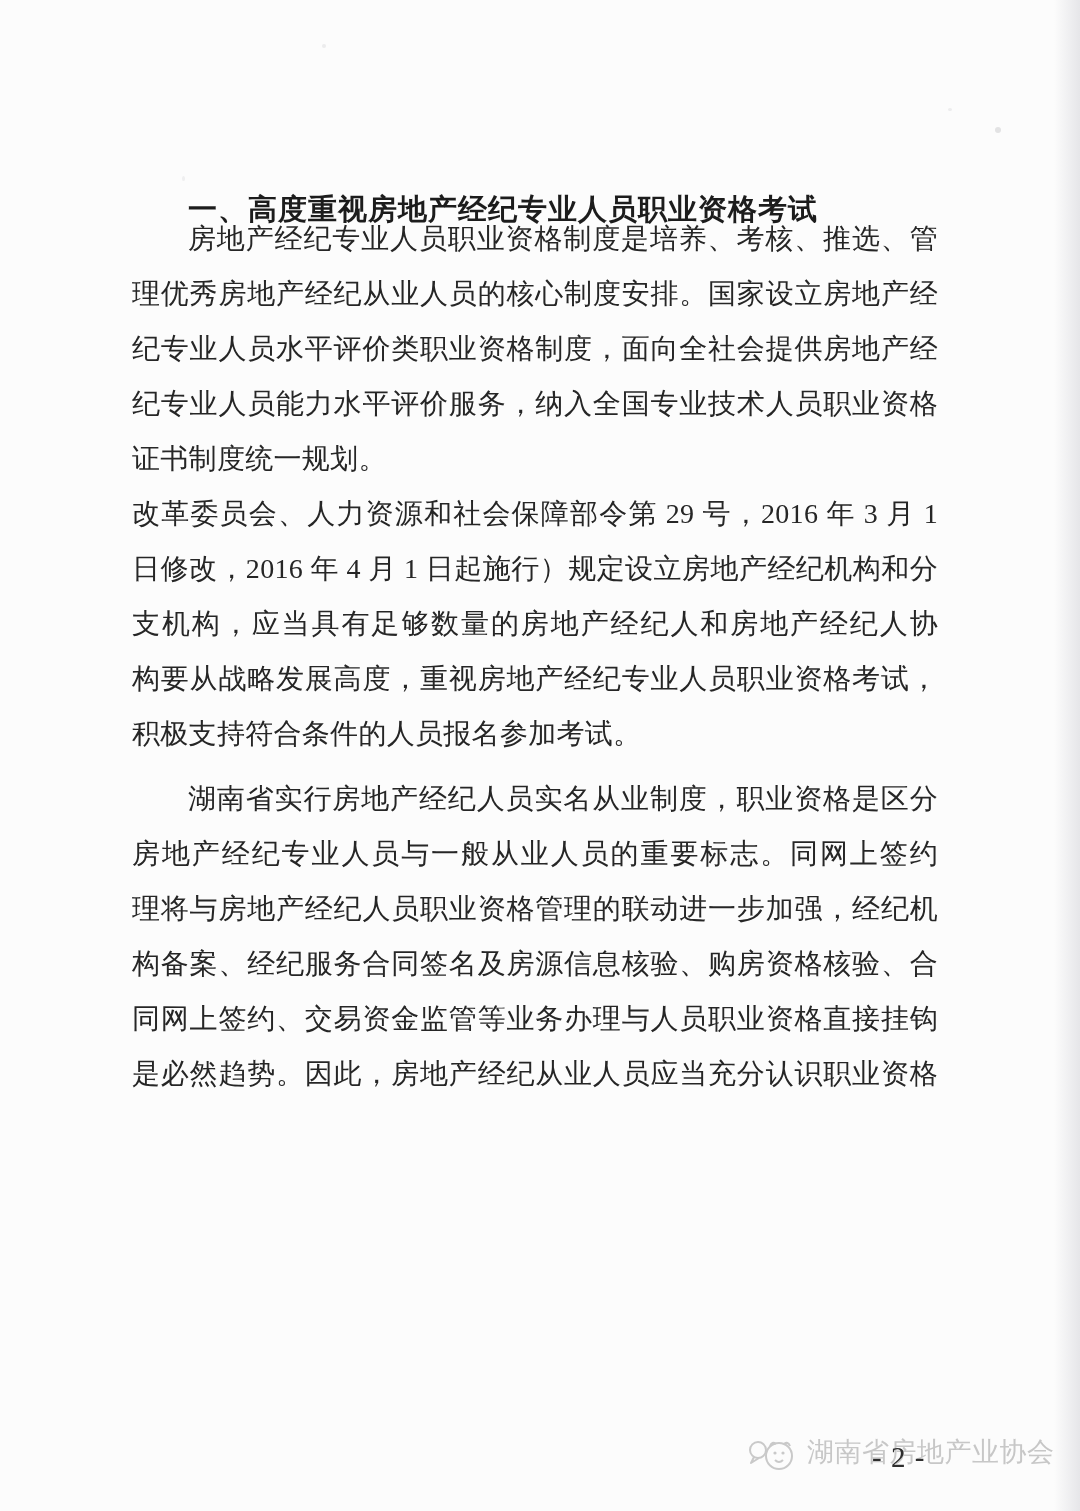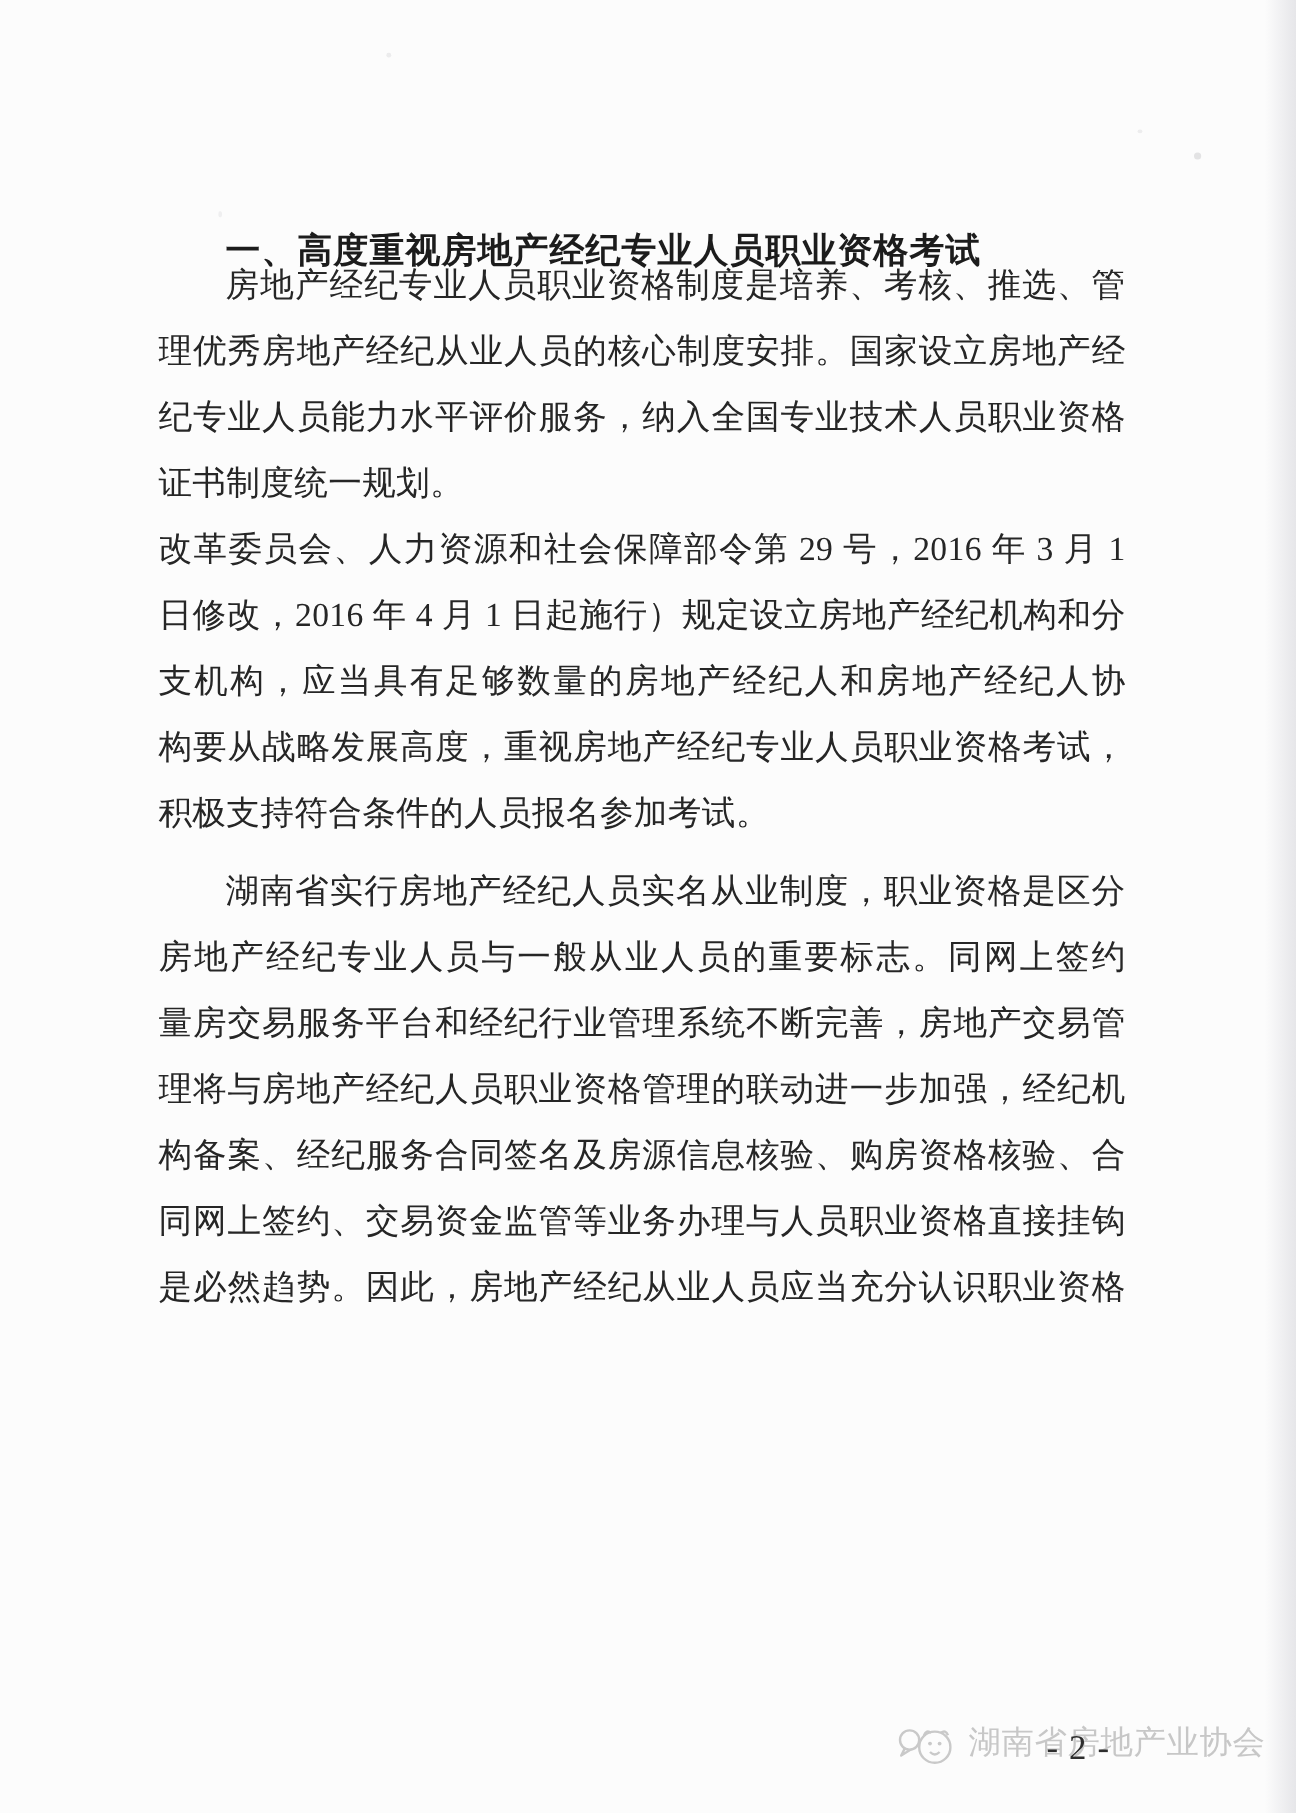--- a/index.html
+++ b/index.html
@@ -109,34 +109,34 @@
 <div class="speck s2"></div>
 <div class="speck s3"></div>
 <div class="speck s4"></div>
 
 <h1 class="heading">一、高度重视房地产经纪专业人员职业资格考试</h1>
 
 <div class="textblock">
   <div class="para">
     <div class="line start">房地产经纪专业人员职业资格制度是培养、考核、推选、管</div>
     <div class="line">理优秀房地产经纪从业人员的核心制度安排。国家设立房地产经</div>
+    <div class="line">纪专业人员水平评价类职业资格制度，面向全社会提供房地产经</div>
     <div class="line">纪专业人员能力水平评价服务，纳入全国专业技术人员职业资格</div>
     <div class="line end">证书制度统一规划。</div>
   </div>
   <div class="para">
     <div class="line">改革委员会、人力资源和社会保障部令第 29 号，2016 年 3 月 1</div>
     <div class="line">日修改，2016 年 4 月 1 日起施行）规定设立房地产经纪机构和分</div>
     <div class="line">支机构，应当具有足够数量的房地产经纪人和房地产经纪人协</div>
     <div class="line">构要从战略发展高度，重视房地产经纪专业人员职业资格考试，</div>
     <div class="line end">积极支持符合条件的人员报名参加考试。</div>
   </div>
   <div class="para gap-before">
     <div class="line start">湖南省实行房地产经纪人员实名从业制度，职业资格是区分</div>
     <div class="line">房地产经纪专业人员与一般从业人员的重要标志。同网上签约</div>
-    <div class="line">量房交易服务平台和经纪行业管理系统不断完善，房地产交易管</div>
     <div class="line">理将与房地产经纪人员职业资格管理的联动进一步加强，经纪机</div>
     <div class="line">构备案、经纪服务合同签名及房源信息核验、购房资格核验、合</div>
     <div class="line">同网上签约、交易资金监管等业务办理与人员职业资格直接挂钩</div>
     <div class="line">是必然趋势。因此，房地产经纪从业人员应当充分认识职业资格</div>
   </div>
 </div>
 
 <div class="footer-watermark">
   <span class="wm-icon">
     <svg width="54" height="42" viewBox="0 0 54 42" fill="none" xmlns="http://www.w3.org/2000/svg">

